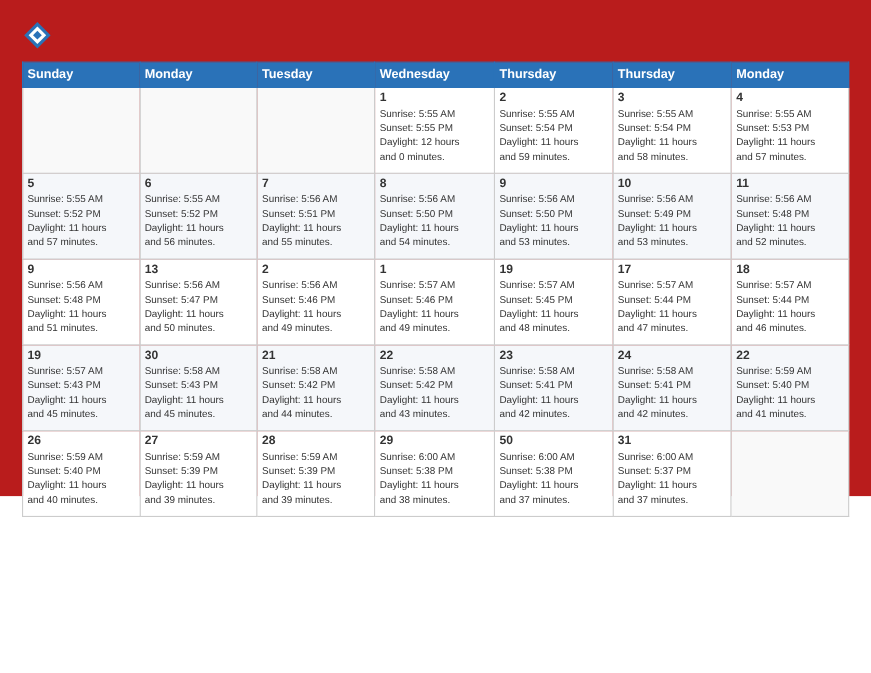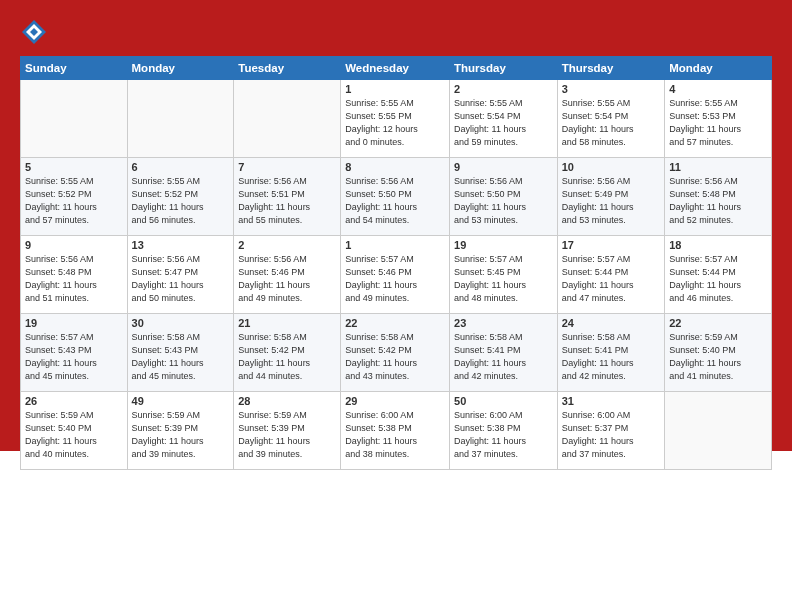--- a/index.html
+++ b/index.html
@@ -318,21 +318,21 @@
         </tr>
         <tr>
           <td>
             <span class="day-num">26</span>
             <div class="day-info" style="white-space: pre-line;">Sunrise: 5:59 AM
 Sunset: 5:40 PM
 Daylight: 11 hours
 and 40 minutes.</div>
           </td>
           <td>
-            <span class="day-num">49</span>
+            <span class="day-num">27</span>
             <div class="day-info" style="white-space: pre-line;">Sunrise: 5:59 AM
 Sunset: 5:39 PM
 Daylight: 11 hours
 and 39 minutes.</div>
           </td>
           <td>
             <span class="day-num">28</span>
             <div class="day-info" style="white-space: pre-line;">Sunrise: 5:59 AM
 Sunset: 5:39 PM
 Daylight: 11 hours

